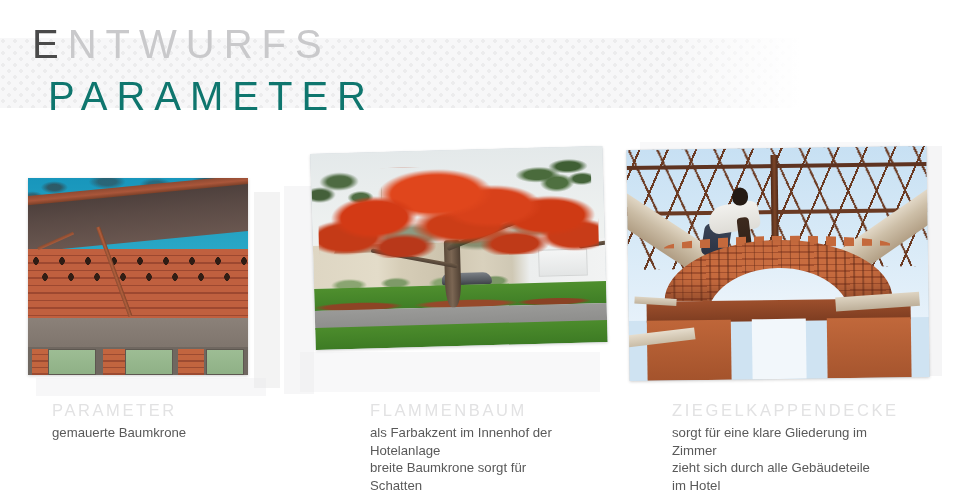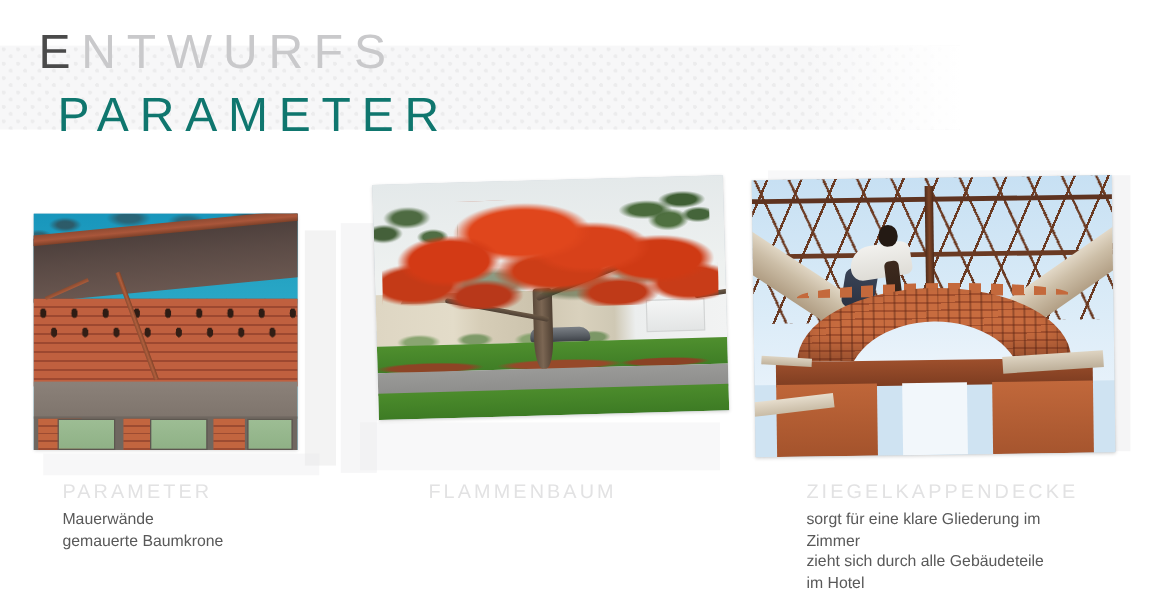--- a/index.html
+++ b/index.html
@@ -441,21 +441,20 @@
         <div class="p1-brickpatch" style="left:34%;width:10%;"></div>
         <div class="p1-door" style="left:44%;width:22%;"></div>
         <div class="p1-brickpatch" style="left:68%;width:12%;"></div>
         <div class="p1-door" style="left:81%;width:17%;"></div>
       </div>
     </div>
 
     <div class="caption" style="left:52px;top:401px;width:280px;">
       <div class="caption-title">PARAMETER</div>
       <div class="caption-body">
-        <div>Mauerwände</div>
         <div>gemauerte Baumkrone</div>
       </div>
     </div>
   </div>
 
   <div class="photo-group">
 
     <div class="ghost-plain" style="left:284px;top:186px;width:30px;height:208px;opacity:.4;"></div>
     <div class="ghost-plain" style="left:300px;top:352px;width:300px;height:40px;opacity:.3;"></div>
 
@@ -475,22 +474,28 @@
         <div class="p2-lawn2"></div>
         <div class="p2-trunk"></div>
         <div class="p2-limb-a"></div>
         <div class="p2-limb-b"></div>
         <div class="p2-limb-c"></div>
         <div class="p2-canopy-dark"></div>
         <div class="p2-canopy"></div>
       </div>
     </div>
 
-    <div class="caption" style="left:357px;top:401px;width:300px;">
+    <div class="caption" style="left:370px;top:401px;width:300px;">
       <div class="caption-title">FLAMMENBAUM</div>
+      <div class="caption-body">
+        <div>als Farbakzent im Innenhof der</div>
+        <div>Hotelanlage</div>
+        <div>breite Baumkrone sorgt für</div>
+        <div>Schatten</div>
+      </div>
     </div>
   </div>
 
   <div class="photo-group">
 
     <div class="ghost-plain" style="left:898px;top:146px;width:44px;height:230px;opacity:.45;"></div>
     <div class="ghost-plain" style="left:640px;top:142px;width:260px;height:14px;opacity:.3;"></div>
 
     <div class="photo" style="left:628px;top:148px;width:300px;height:231px;transform:rotate(-0.8deg);">
       <div class="pic3">

